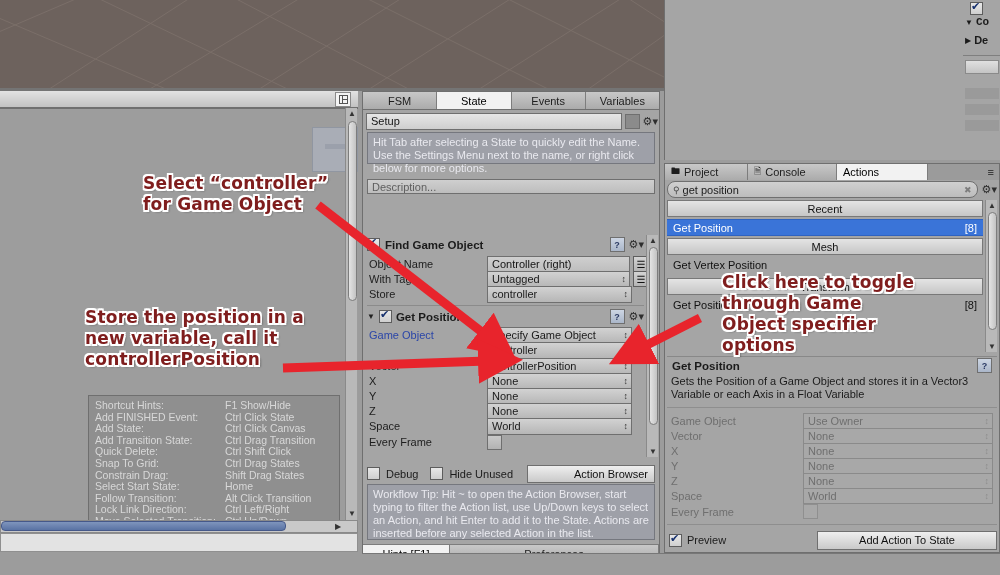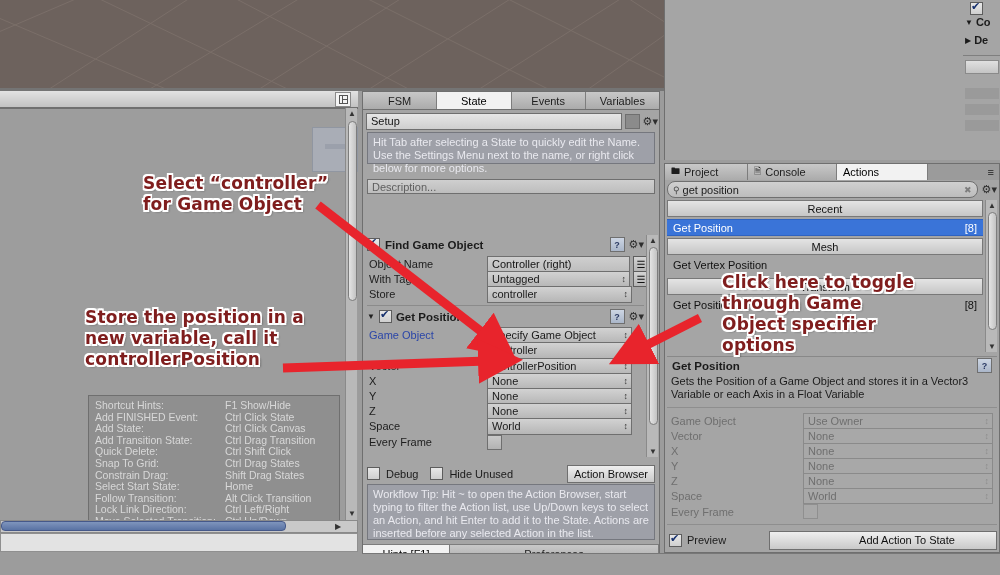--- a/index.html
+++ b/index.html
@@ -281,41 +281,41 @@
       <div class="abs arrowbtn" style="left:0;top:0;width:12px;height:10px;">▲</div>
       <div class="abs vthumb" style="left:1px;top:11px;width:9px;height:178px;"></div>
       <div class="abs arrowbtn" style="left:0;top:211px;width:12px;height:10px;">▼</div>
     </div>
 
     <div class="abs" style="left:4px;top:373px;width:288px;height:17px;display:flex;align-items:center;gap:6px;">
       <span class="chk"></span>
       <span>Debug</span>
       <span class="chk" style="margin-left:6px;"></span>
       <span>Hide Unused</span>
-      <span class="btn" style="margin-left:auto;width:86px;height:16px;">Action Browser</span>
+      <span class="btn" style="margin-left:auto;width:86px;height:16px;padding-left:40px;">Action Browser</span>
     </div>
 
     <div class="abs helpbox" style="left:4px;top:392px;width:288px;height:56px;white-space:pre-line;">Workflow Tip: Hit ~ to open the Action Browser, start
 typing to filter the Action list, use Up/Down keys to select
 an Action, and hit Enter to add it to the State. Actions are
 inserted before any selected Action in the list.</div>
 
     <div class="abs" style="left:0;top:452px;width:296px;height:18px;display:flex;border-top:1px solid #7d7d7d;">
       <div class="tab active" style="flex:0 0 86px;">Hints [F1]</div>
       <div class="tab" style="flex:1;">Preferences</div>
     </div>
   </div>
 
   <div class="abs" style="left:664px;top:0;width:336px;height:160px;background:#a5a5a5;border-left:1px solid #6f6f6f;">
     <div class="abs" style="left:305px;top:2px;width:14px;height:12px;display:flex;align-items:center;">
       <span class="chk blue on"></span>
     </div>
     <div class="abs hier" style="left:300px;top:16px;">
       <span style="font-size:8px;">▼</span>
-      <span style="font-weight:bold;">Co</span>
+      <span style="font-weight:bold;font-family:Liberation Mono, monospace;">Co</span>
     </div>
     <div class="abs hier" style="left:300px;top:34px;">
       <span style="font-size:8px;">▶</span>
       <span style="font-weight:bold;">De</span>
     </div>
     <div class="abs" style="left:298px;top:55px;width:38px;height:1px;background:#7f7f7f;"></div>
     <div class="abs" style="left:300px;top:60px;width:34px;height:14px;background:linear-gradient(#e0e0e0,#c4c4c4);border:1px solid #8a8a8a;"></div>
     <div class="abs" style="left:300px;top:88px;width:34px;height:11px;background:#9a9a9a;"></div>
     <div class="abs" style="left:300px;top:104px;width:34px;height:11px;background:#9a9a9a;"></div>
     <div class="abs" style="left:300px;top:120px;width:34px;height:11px;background:#9a9a9a;"></div>
@@ -406,21 +406,21 @@
     <div class="abs" style="left:6px;top:340px;width:322px;height:15px;display:flex;align-items:center;">
       <span class="rowlabel dimlabel" style="width:132px;">Every Frame</span>
       <span style="width:13px;height:13px;background:#a8a8a8;border:1px solid #8f8f8f;"></span>
     </div>
 
     <div class="abs" style="left:2px;top:360px;width:330px;height:1px;background:#8e8e8e;"></div>
 
     <div class="abs" style="left:4px;top:367px;width:328px;height:18px;display:flex;align-items:center;gap:5px;">
       <span class="chk blue on"></span>
       <span>Preview</span>
-      <span class="btn" style="margin-left:auto;width:178px;height:17px;padding-left:48px;">Add Action To State</span>
+      <span class="btn" style="margin-left:auto;width:178px;height:17px;">Add Action To State</span>
     </div>
   </div>
 
   <div class="abs" style="left:660px;top:553px;width:340px;height:22px;background:#9c9c9c;border-top:1px solid #777;"></div>
   <div class="abs" style="left:362px;top:553px;width:298px;height:22px;background:#9c9c9c;border-top:1px solid #777;"></div>
 
   <svg id="arrows">
     <defs>
       <marker id="ah" markerWidth="5" markerHeight="5" refX="1" refY="2.5" orient="auto">
         <path d="M0,0 L5,2.5 L0,5 z" fill="#e8242c"></path>

